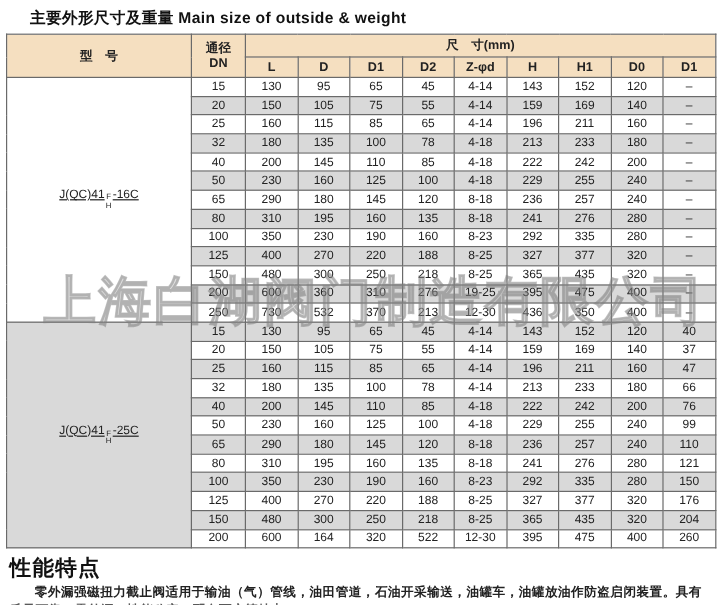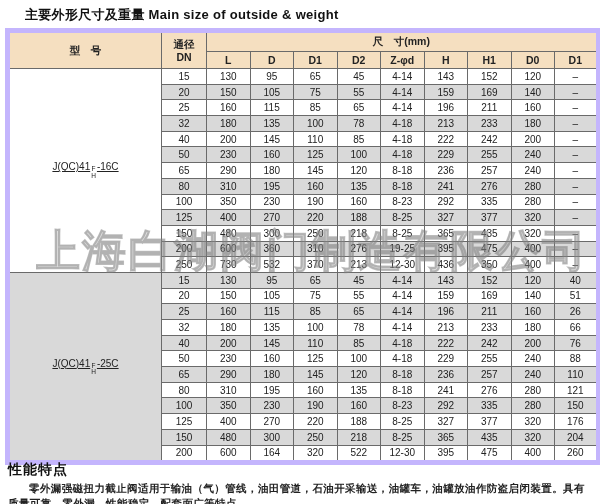--- a/index.html
+++ b/index.html
@@ -14,21 +14,21 @@
   }
   table.size-table{
     position:absolute;top:28px;left:5px;width:591px;
     border-collapse:collapse;table-layout:fixed;
   }
   .size-table th,.size-table td{
     border:1px solid #6a6a6a;
     text-align:center;vertical-align:middle;
     padding:0;color:#222;
   }
-  .size-table{border:5px solid #c4b5fd;}
+  .size-table{border:1px solid #c4b5fd;}
   .size-table thead th{
     background:#f5dfc0;font-weight:bold;font-size:10.5px;color:#222;
   }
   .size-table thead tr.hrow1 th{height:18px;}
   .size-table thead tr.hrow2 th{height:16px;}
   .size-table tbody td{height:14.7px;font-size:10px;background:#ffffff;}
   .size-table tbody tr.alt td{background:#d9d9d9;}
   .size-table tbody td.model-cell{background:#ffffff;font-size:10px;white-space:nowrap;text-decoration:underline;}
   .dn-h{line-height:1.15;}
   .stack{
@@ -36,21 +36,21 @@
     font-size:6.5px;line-height:6.5px;vertical-align:-1px;margin:0 1px;
   }
   .watermark{
     position:absolute;top:222px;left:36px;width:562px;
     font-size:44px;font-weight:bold;white-space:nowrap;overflow:hidden;
     color:rgba(145,145,145,0.30);
     -webkit-text-stroke:1px rgba(125,125,125,0.45);
     letter-spacing:2px;z-index:3;pointer-events:none;
   }
   .features{position:absolute;top:461px;left:8px;width:586px;z-index:2;}
-  .features-heading{font-size:14px;font-weight:bold;color:#111;letter-spacing:1px;}
+  .features-heading{font-size:18px;font-weight:bold;color:#111;letter-spacing:1px;}
   .features-body{
     margin-top:2px;font-size:10.5px;line-height:1.45;color:#222;
     font-weight:bold;text-indent:2em;letter-spacing:0.4px;
   }
 </style>
 </head>
 <body>
 
 <div class="page-title">主要外形尺寸及重量 Main size of outside &amp; weight</div>
 
@@ -269,33 +269,33 @@
       <tr>
         <td>20</td>
         <td>150</td>
         <td>105</td>
         <td>75</td>
         <td>55</td>
         <td>4-14</td>
         <td>159</td>
         <td>169</td>
         <td>140</td>
-        <td>51</td>
+        <td>37</td>
       </tr>
       <tr class="alt">
         <td>25</td>
         <td>160</td>
         <td>115</td>
         <td>85</td>
         <td>65</td>
         <td>4-14</td>
         <td>196</td>
         <td>211</td>
         <td>160</td>
-        <td>26</td>
+        <td>47</td>
       </tr>
       <tr>
         <td>32</td>
         <td>180</td>
         <td>135</td>
         <td>100</td>
         <td>78</td>
         <td>4-14</td>
         <td>213</td>
         <td>233</td>
@@ -317,21 +317,21 @@
       <tr>
         <td>50</td>
         <td>230</td>
         <td>160</td>
         <td>125</td>
         <td>100</td>
         <td>4-18</td>
         <td>229</td>
         <td>255</td>
         <td>240</td>
-        <td>88</td>
+        <td>99</td>
       </tr>
       <tr class="alt">
         <td>65</td>
         <td>290</td>
         <td>180</td>
         <td>145</td>
         <td>120</td>
         <td>8-18</td>
         <td>236</td>
         <td>257</td>

